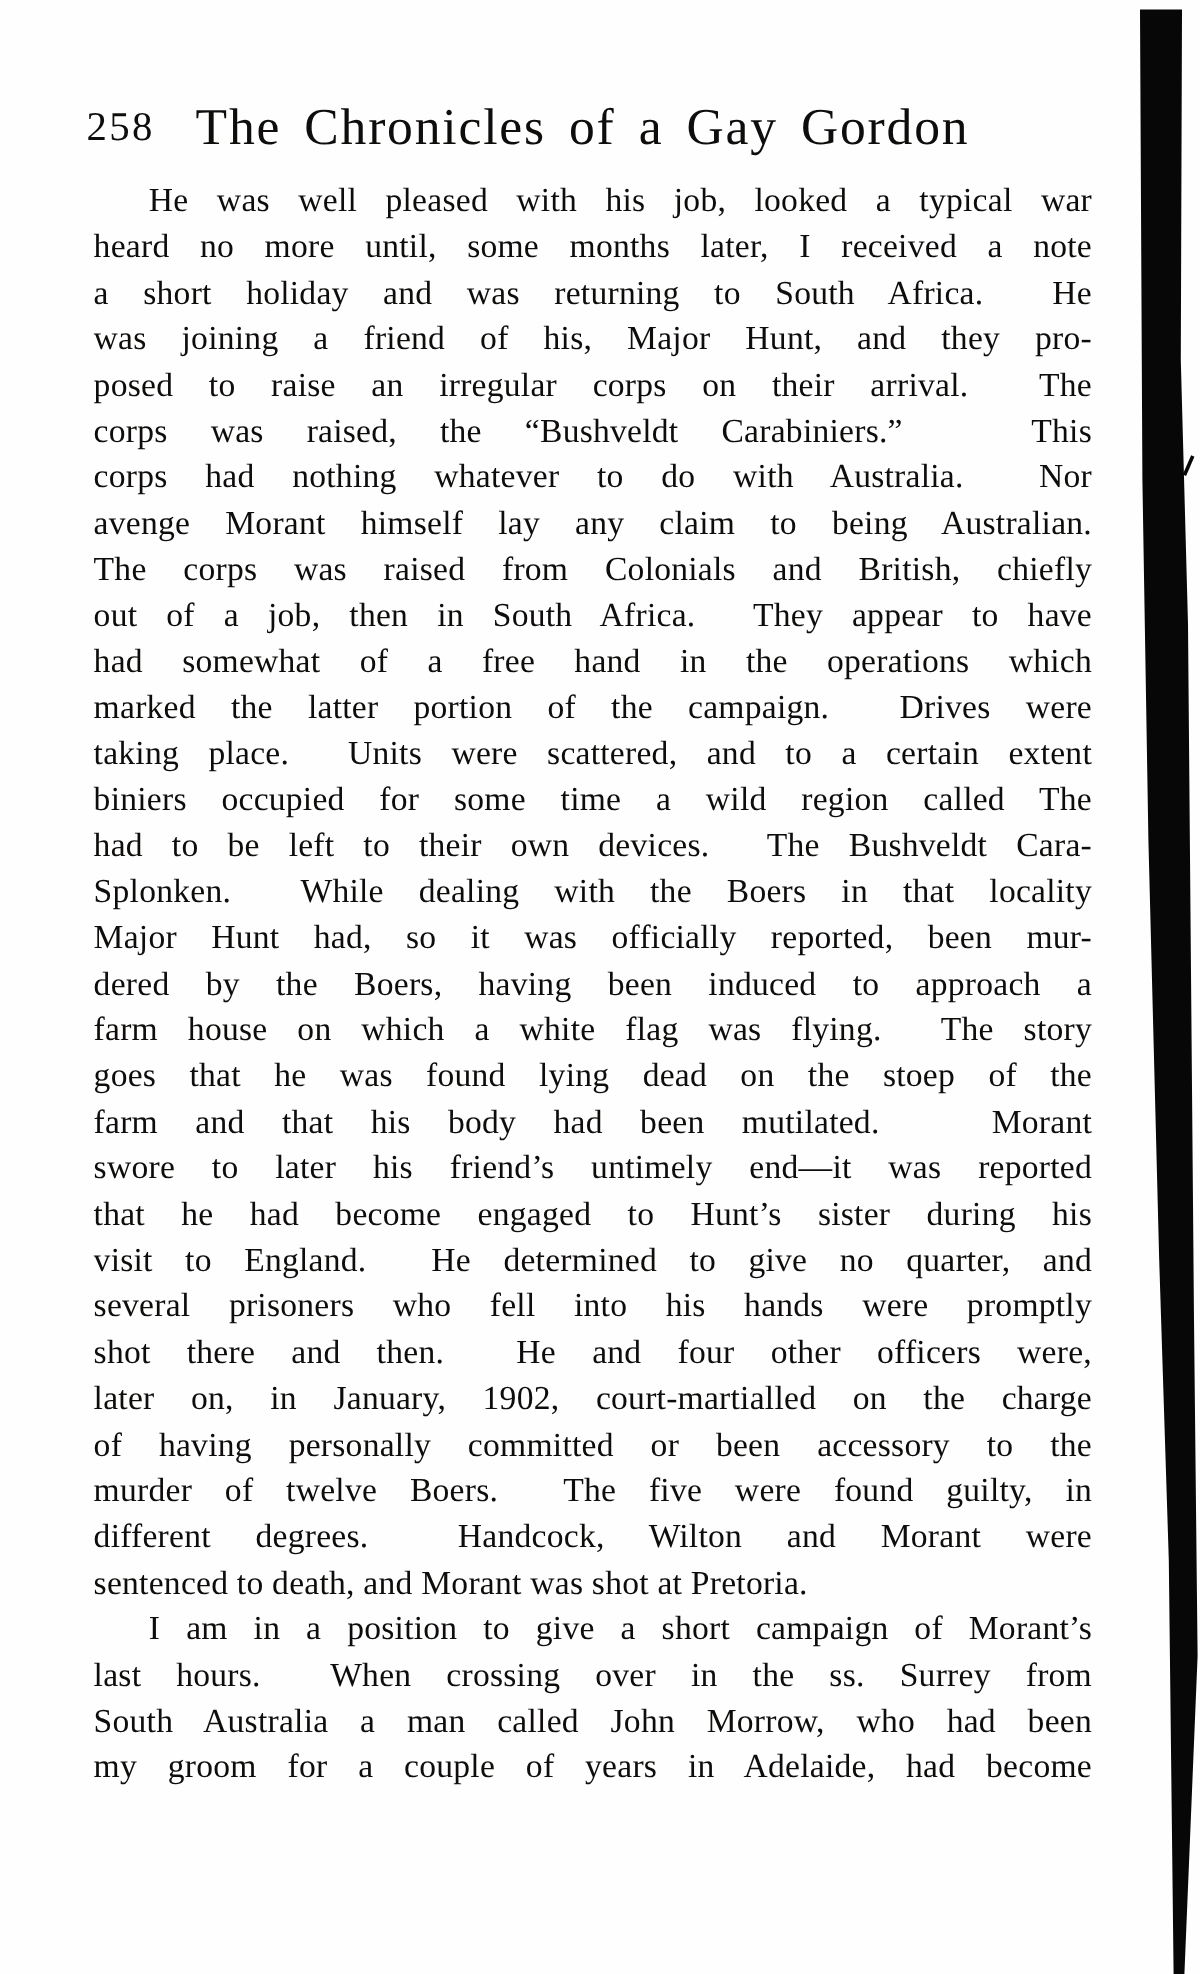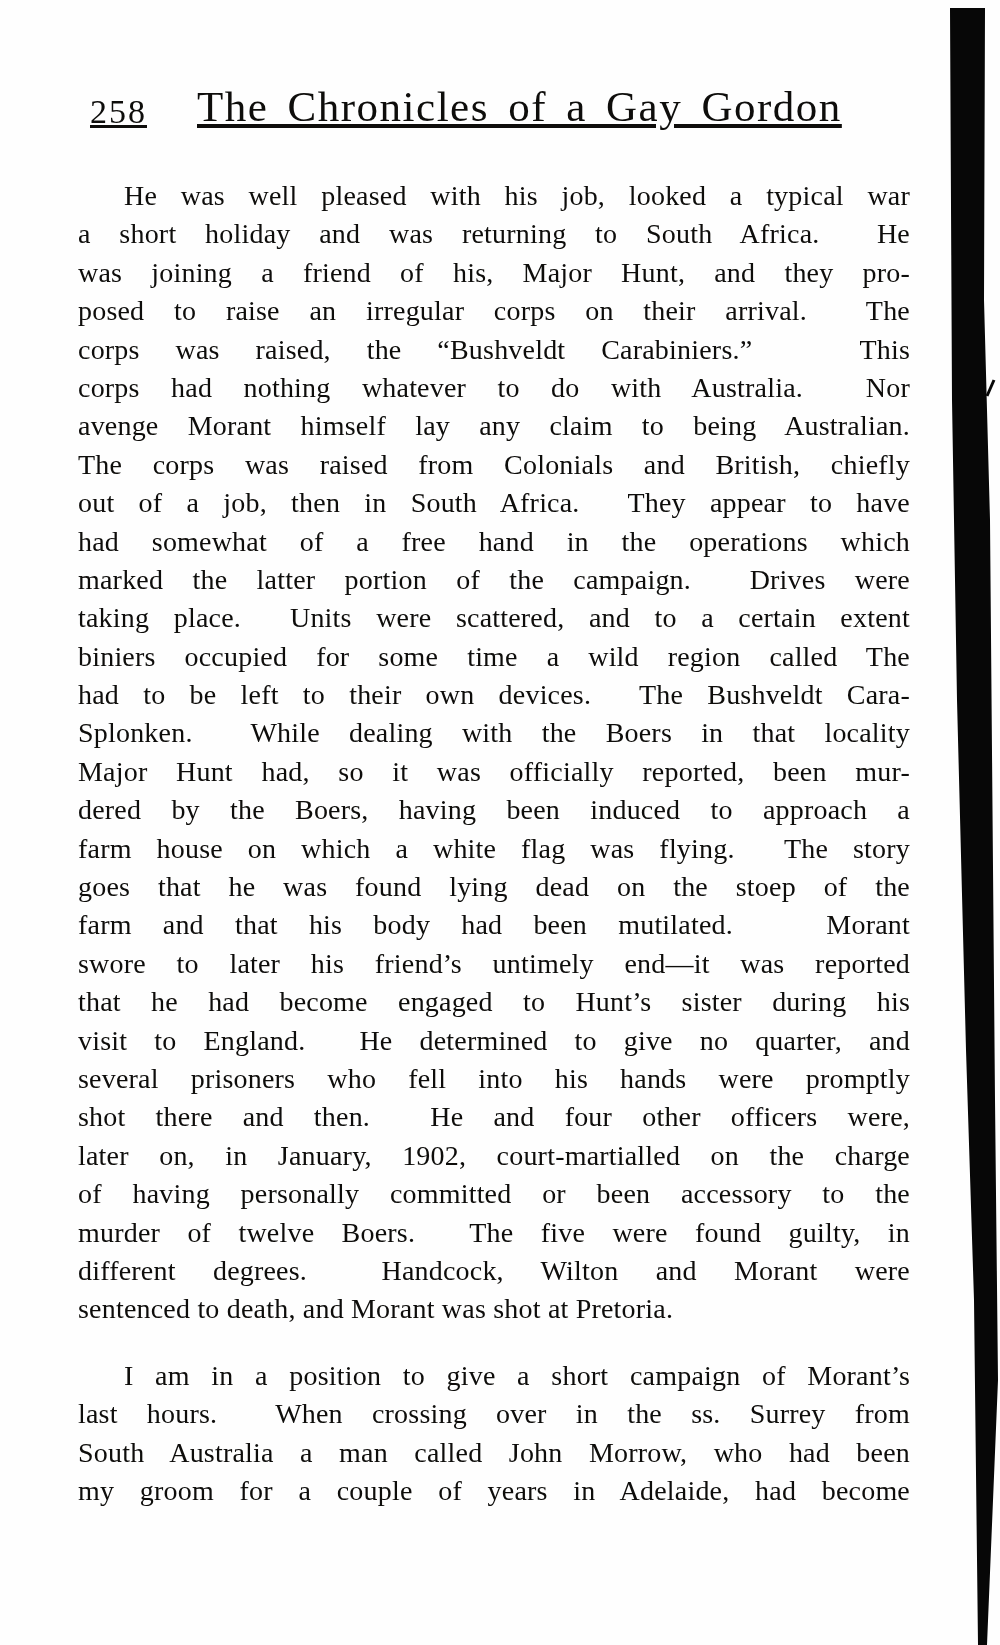--- a/index.html
+++ b/index.html
@@ -19,54 +19,53 @@
     color: var(--ink);
   }
   .binding-svg {
     position: absolute;
     left: 0; top: 0;
     width: 1000px; height: 1645px;
     pointer-events: none;
   }
   .header {
     position: absolute;
-    left: 90px;
+    left: 72px;
     top: 82px;
     display: flex;
-    align-items: flex-end;
+    align-items: center;
     white-space: nowrap;
-    text-decoration: underline;
   }
   .pagenum {
     font-size: 34px;
     letter-spacing: 2px;
   }
   .title {
     font-size: 43px;
     font-weight: normal;
-    margin-left: 50px;
+    margin-left: 34px;
     letter-spacing: 1.5px;
     word-spacing: 7px;
   }
   .body-text {
     position: absolute;
     left: 78px;
     top: 149px;
     width: 832px;
   }
   .line {
     font-size: 28px;
     letter-spacing: 0.2px;
     line-height: 38.4px;
     height: 38.4px;
     overflow: hidden;
     text-align: justify;
     text-align-last: justify;
   }
-  .line.indent { padding-left: 46px; margin-top: 28px; }
+  .line.indent { padding-left: 46px; }
   .line.last { text-align-last: left; }
   .it { }
 </style>
 </head>
 <body>
 
 <div class="page">
 
   <svg class="binding-svg" viewBox="0 0 1000 1645" xmlns="http://www.w3.org/2000/svg">
     <polygon points="950,8 985,8 984,300 990,520 995,1100 998,1380 987,1645 978,1645 974,1300 966,1050 957,700 952,400" fill="var(--binding)"></polygon>
@@ -74,20 +73,21 @@
   </svg>
 
   <header class="header">
     <span class="pagenum">258</span>
     <span class="title">The Chronicles of a Gay Gordon</span>
   </header>
 
   <main class="body-text" id="body-text">
       <div>
         <div class="line indent"><span>He was well pleased with his job, looked a typical war</span></div>
+        <div class="line"><span>heard no more until, some months later, I received a note</span></div>
         <div class="line"><span>a short holiday and was returning to South Africa.&nbsp; He</span></div>
         <div class="line"><span>was joining a friend of his, Major Hunt, and they pro-</span></div>
         <div class="line"><span>posed to raise an irregular corps on their arrival.&nbsp; The</span></div>
         <div class="line"><span>corps was raised, the “Bushveldt Carabiniers.”&nbsp;&nbsp; This</span></div>
         <div class="line"><span>corps had nothing whatever to do with Australia.&nbsp; Nor</span></div>
         <div class="line"><span>avenge Morant himself lay any claim to being Australian.</span></div>
         <div class="line"><span>The corps was raised from Colonials and British, chiefly</span></div>
         <div class="line"><span>out of a job, then in South Africa.&nbsp; They appear to have</span></div>
         <div class="line"><span>had somewhat of a free hand in the operations which</span></div>
         <div class="line"><span>marked the latter portion of the campaign.&nbsp; Drives were</span></div>

